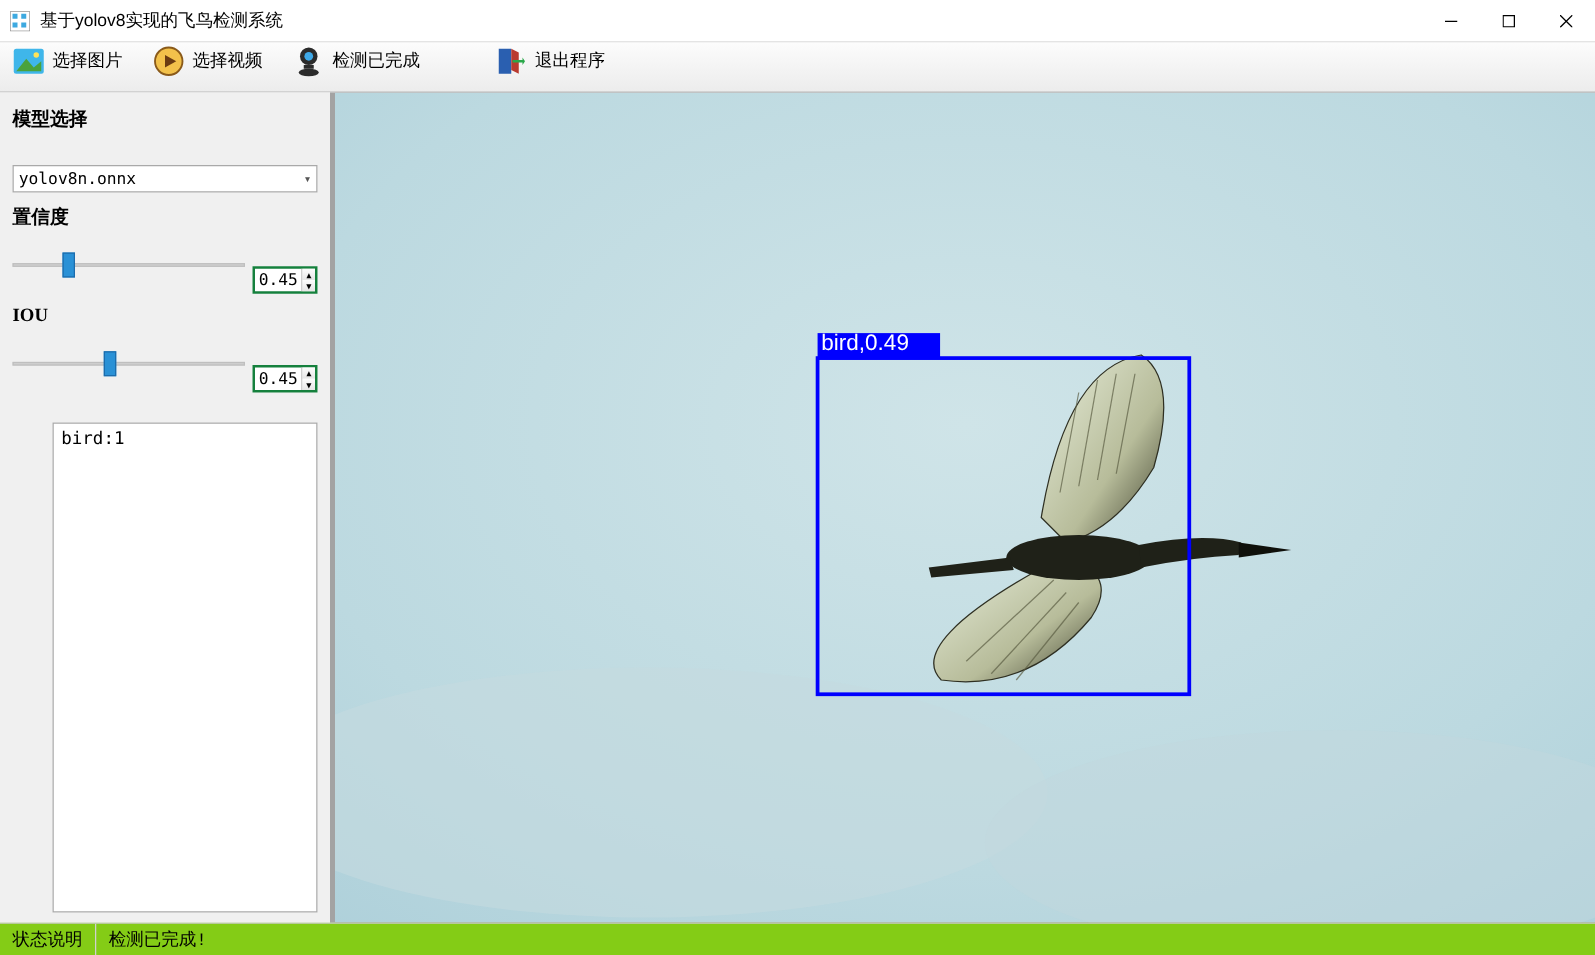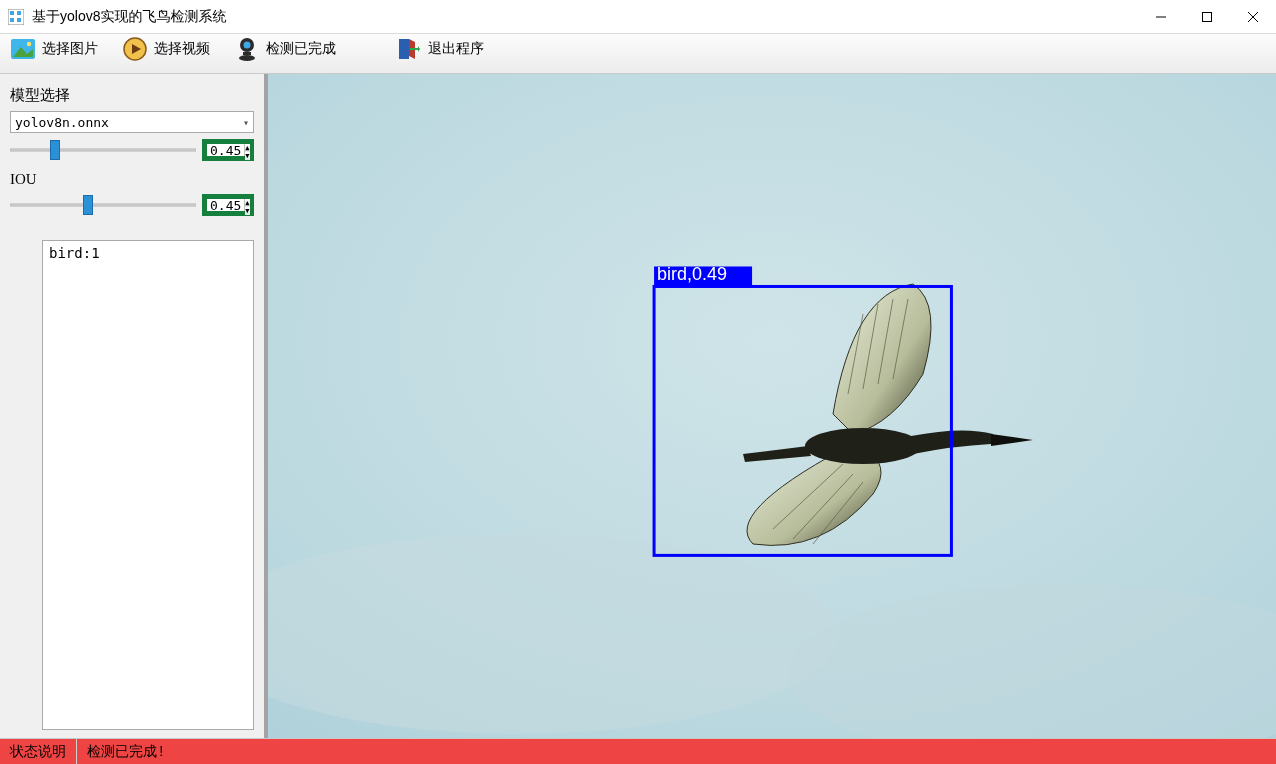--- a/index.html
+++ b/index.html
@@ -56,30 +56,31 @@
   }
   .sidebar {
     width: 264px;
     padding: 8px 10px;
     background: #f0f0f0;
     display: flex;
     flex-direction: column;
     gap: 6px;
     font-family: "SimSun","NSimSun",serif;
   }
-  .sidebar .section-label { font-size: 15px; color:#000; margin-top:4px; }
+  .sidebar .section-label { font-size: 15px; color:#000; margin-top:4px;font-weight:bold; }
   .combo {
     height: 22px;
     background: #fff;
     border: 1px solid #a9a9a9;
     display: flex; align-items: center;
     padding: 0 4px;
     font-family: "NSimSun","SimSun",monospace;
     font-size: 13px;
     justify-content: space-between;
+    margin-top: 21px;
   }
   .combo .chev { font-size: 10px; color:#555; }
   .slider-row { display: flex; align-items: center; gap: 6px; }
   .slider-track {
     flex: 1;
     height: 22px;
     position: relative;
   }
   .slider-track .track-line {
     position: absolute;
@@ -93,23 +94,24 @@
     position: absolute;
     top: 50%;
     width: 10px; height: 20px;
     background: #2a91d6;
     border: 1px solid #1c6cac;
     transform: translate(-50%, -50%);
   }
   .spin {
     width: 52px; height: 22px;
     background: #fff;
-    border: 5px solid #15803d;
+    border: 2px solid #15803d;
     display: flex; align-items: stretch;
     font-family: "NSimSun","SimSun",monospace;
+    margin-top: 24px;
   }
   .spin .val { flex:1; display:flex; align-items:center; padding:0 3px; font-size:13px; }
   .spin .arrows { width: 16px; display:flex; flex-direction:column; border-left:1px solid #c0c0c0;}
   .spin .arrows div { flex:1; display:flex; align-items:center; justify-content:center; font-size:7px; background:linear-gradient(#fdfdfd,#e6e6e6); }
   .results-box {
     flex: 1;
     background: #fff;
     border: 1px solid #a9a9a9;
     padding: 4px 6px;
     font-family: "NSimSun","SimSun",monospace;
@@ -122,21 +124,21 @@
     background: #a3a3a3;
     position: relative;
     overflow: hidden;
   }
   .image-canvas {
     position: absolute;
     left: 4px; top: 0; right: 0; bottom: 0;
   }
   .statusbar {
     height: 26px;
-    background: #ef4444;
+    background: #84cc16;
     border-top: 1px solid #c9c9c9;
     display: flex;
     align-items: flex-start;
     font-size: 14px;
     font-family: Liberation Mono, monospace;
   }
   .statusbar .cell { padding: 0 10px; border-right: 1px solid #d0d0d0; height:100%; display:flex; align-items:center;}
   .watermark {
     position: absolute;
     right: 10px;
@@ -231,20 +233,21 @@
 
   <div class="content">
 
     <div class="sidebar">
       <div class="section-label">模型选择</div>
       <div class="combo">
         <span>yolov8n.onnx</span>
         <span class="chev">▾</span>
       </div>
 
+      <div class="section-label">置信度</div>
       <div class="slider-row">
         <div class="slider-track">
           <div class="track-line"></div>
           <div class="thumb" id="conf-thumb" style="left: 24%;"></div>
         </div>
         <div class="spin">
           <div class="val">0.45</div>
           <div class="arrows">
               <div>▲</div>
               <div>▼</div>

